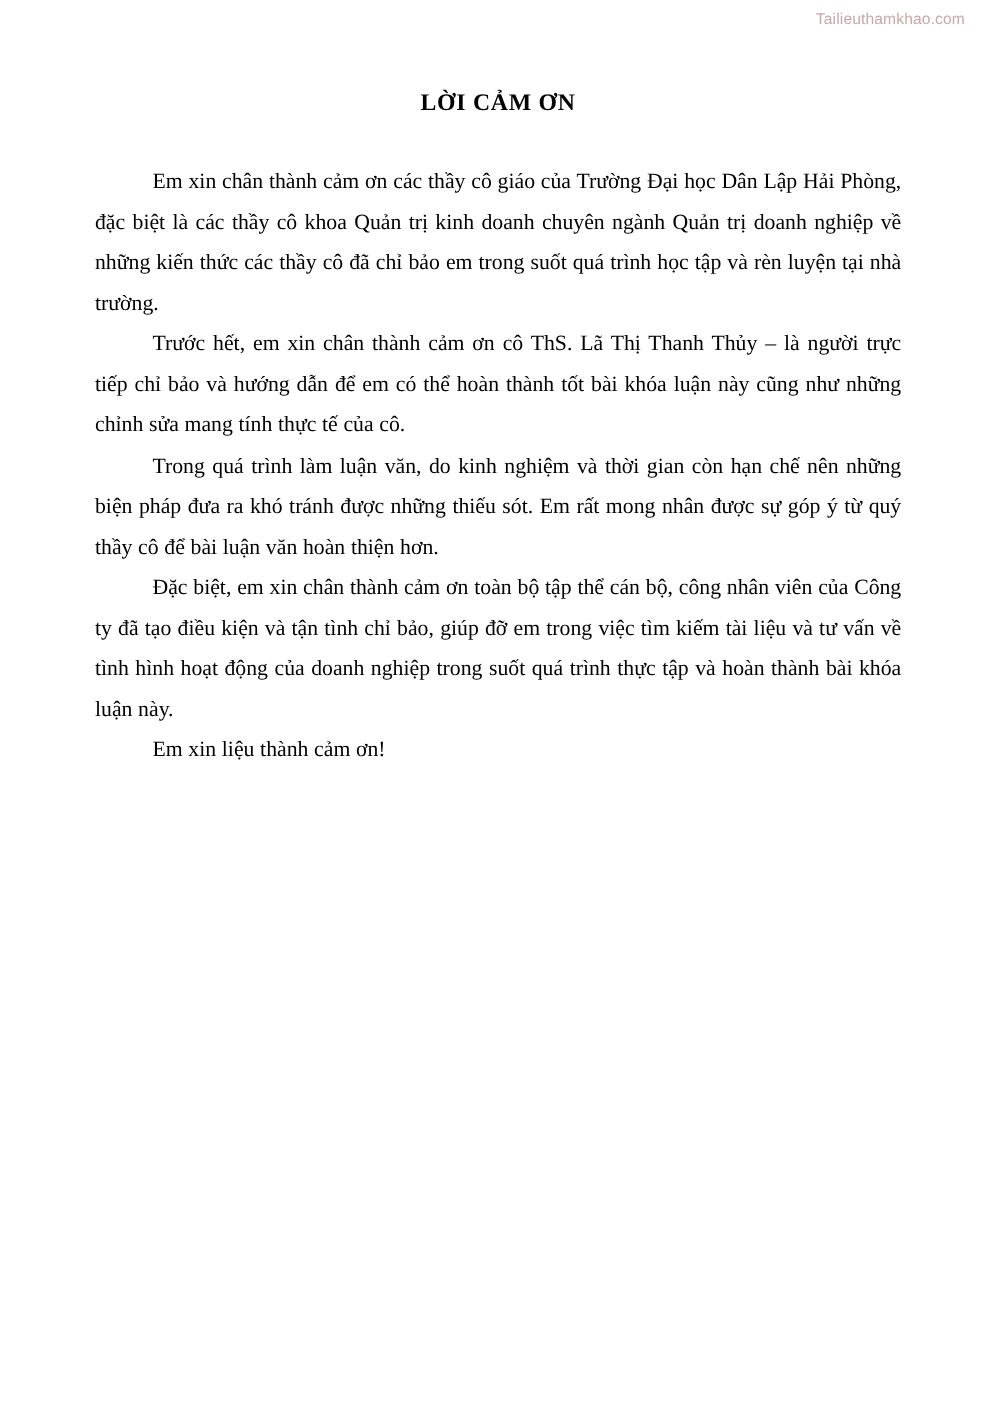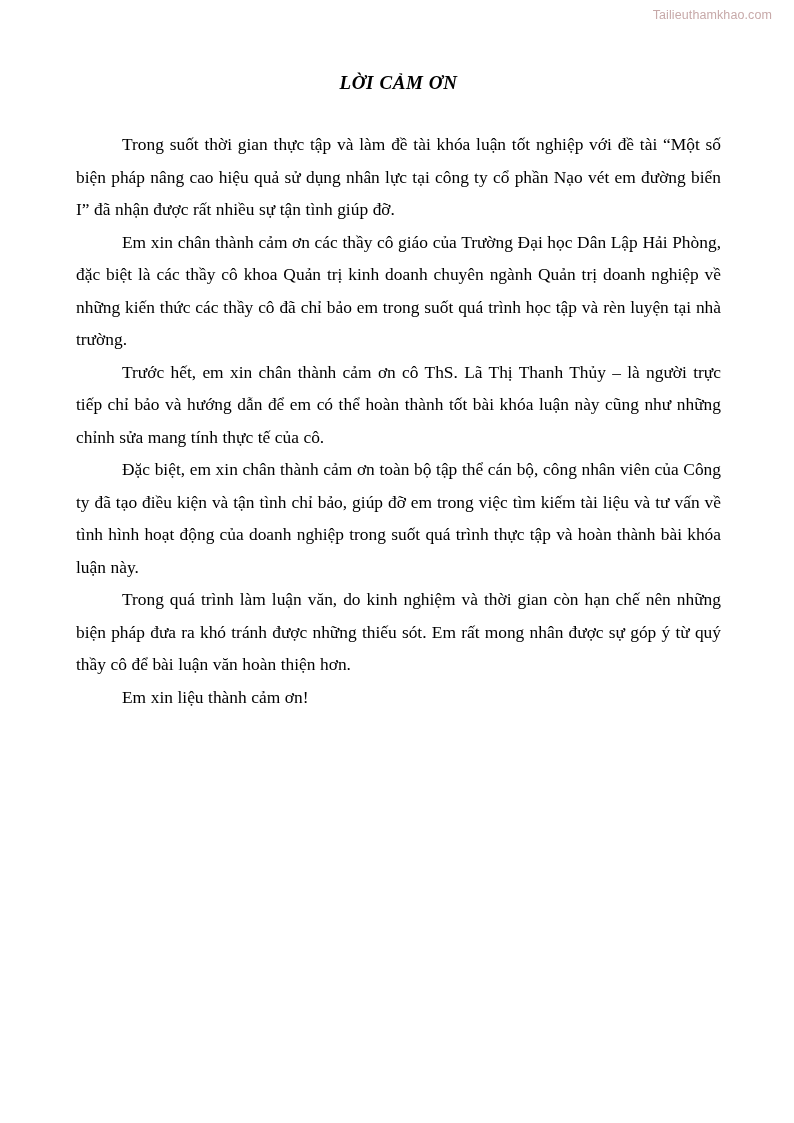--- a/index.html
+++ b/index.html
@@ -39,21 +39,20 @@
     left: 76px;
     width: 645px;
   }
   .doc-title {
     text-align: center;
     font-size: 19px;
     font-weight: bold;
     letter-spacing: 0.6px;
     margin: 0 0 0 0;
     padding-top: 10px;
-    font-style: italic;
   }
   .body-text {
     margin-top: 34px;
   }
   p.para {
     margin: 0 0 0 0;
     font-size: 17.4px;
     line-height: 32.5px;
     text-align: justify;
     text-indent: 46px;
@@ -71,22 +70,21 @@
 
 <div class="page">
 
   <div class="watermark">Tailieuthamkhao.com</div>
 
   <div class="content">
 
     <h1 class="doc-title">LỜI CẢM ƠN</h1>
 
     <div class="body-text">
-      <p class="para">Trong suốt thời gian thực tập và làm đề tài khóa luận tốt nghiệp với đề tài “Một số biện pháp nâng cao hiệu quả sử dụng nhân lực tại công ty cổ phần Nạo vét em đường biển I” đã nhận được rất nhiều sự tận tình giúp đỡ.</p>
       <p class="para">Em xin chân thành cảm ơn các thầy cô giáo của Trường Đại học Dân Lập Hải Phòng, đặc biệt là các thầy cô khoa Quản trị kinh doanh chuyên ngành Quản trị doanh nghiệp về những kiến thức các thầy cô đã chỉ bảo em trong suốt quá trình học tập và rèn luyện tại nhà trường.</p>
       <p class="para">Trước hết, em xin chân thành cảm ơn cô ThS. Lã Thị Thanh Thủy – là người trực tiếp chỉ bảo và hướng dẫn để em có thể hoàn thành tốt bài khóa luận này cũng như những chỉnh sửa mang tính thực tế của cô.</p>
+      <p class="para">Trong quá trình làm luận văn, do kinh nghiệm và thời gian còn hạn chế nên những biện pháp đưa ra khó tránh được những thiếu sót. Em rất mong nhân được sự góp ý từ quý thầy cô để bài luận văn hoàn thiện hơn.</p>
       <p class="para">Đặc biệt, em xin chân thành cảm ơn  toàn bộ tập thể cán bộ, công nhân viên của Công ty đã tạo điều kiện và tận tình chỉ bảo, giúp đỡ em trong việc tìm kiếm tài liệu và tư vấn về tình hình hoạt động của doanh nghiệp trong suốt quá trình thực tập và hoàn thành bài khóa luận này.</p>
-      <p class="para">Trong quá trình làm luận văn, do kinh nghiệm và thời gian còn hạn chế nên những biện pháp đưa ra khó tránh được những thiếu sót. Em rất mong nhân được sự góp ý từ quý thầy cô để bài luận văn hoàn thiện hơn.</p>
       <p class="para last-line">Em xin liệu thành cảm ơn!</p>
     </div>
 
   </div>
 </div>
 
 </body></html>

